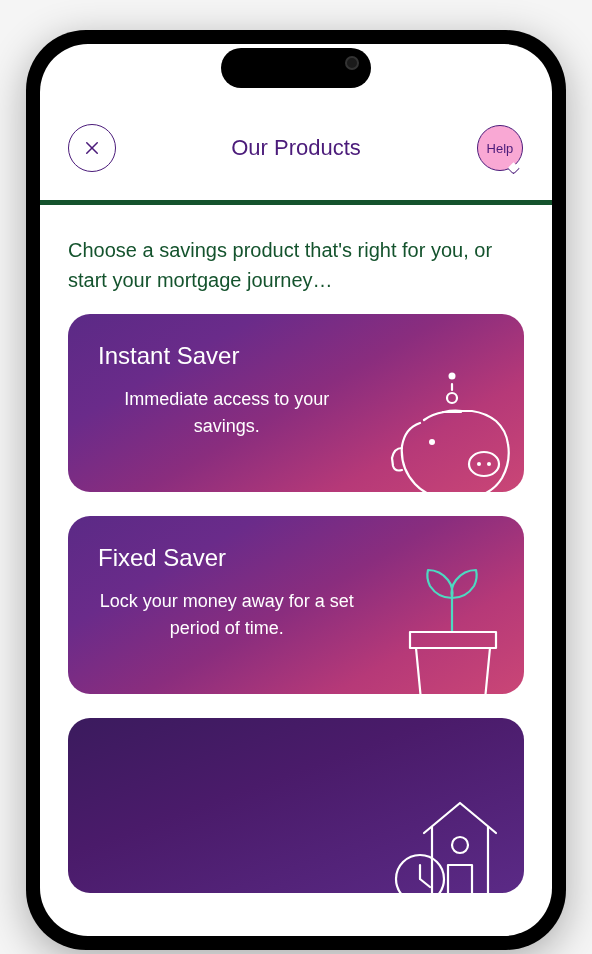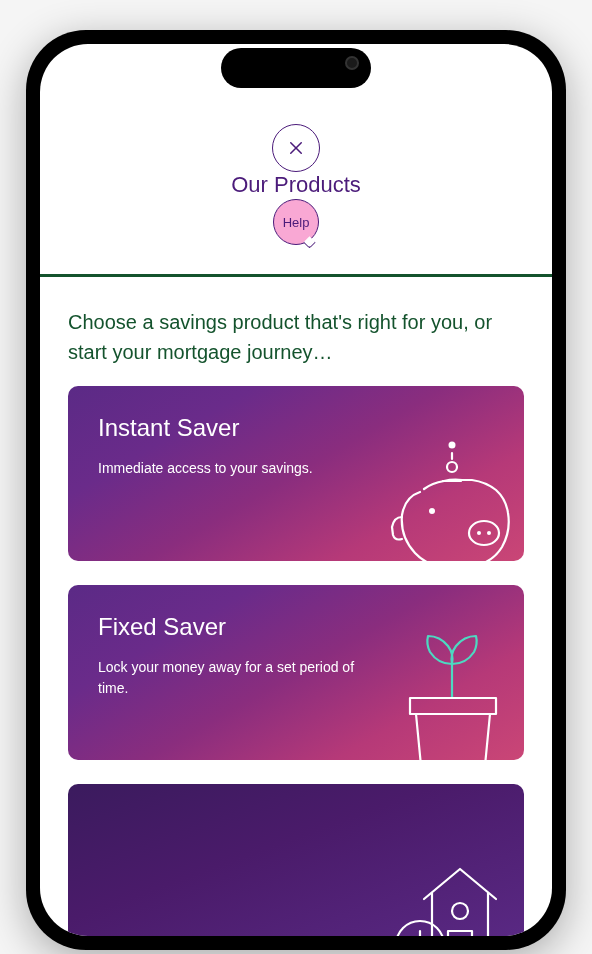--- a/index.html
+++ b/index.html
@@ -51,22 +51,21 @@
       height: 14px;
       background: #1a1a1a;
       border-radius: 50%;
       border: 2px solid #333;
     }
     .header {
       display: flex;
       align-items: center;
       justify-content: space-between;
       padding: 20px 28px 28px 28px;
-      border-bottom: 3px solid #14532d;
-      flex-direction: column;
+      border-bottom: 5px solid #14532d;
     }
     .close-btn {
       width: 48px;
       height: 48px;
       border: 1.5px solid #4b1b7a;
       border-radius: 50%;
       display: flex;
       align-items: center;
       justify-content: center;
       cursor: pointer;
@@ -119,43 +118,44 @@
     .content {
       padding: 30px 28px 0 28px;
     }
     .intro-text {
       font-size: 20px;
       line-height: 1.5;
       color: #14532d;
       margin-bottom: 19px;
     }
     .product-card {
-      border-radius: 10px;
+      border-radius: 22px;
       padding: 28px 30px 52px 30px;
       margin-bottom: 24px;
       position: relative;
       overflow: hidden;
       min-height: 175px;
       cursor: pointer;
       background: linear-gradient(150deg, #5b2a86 0%, #6a2b8a 25%, #8a2d7e 50%, #b63978 75%, #ca4676 100%);
     }
     .product-card.dark {
       background: linear-gradient(160deg, #3b1b5e 0%, #4a1b6a 40%, #5b2a86 100%);
     }
     .product-title {
       font-size: 24px;
       font-weight: 400;
       color: #fff;
       margin-bottom: 16px;
     }
     .product-desc {
-      font-size: 14px;
+      font-size: 18px;
       line-height: 1.5;
       color: #fff;
       max-width: 65%;
+      text-align: center;
     }
     .card-icon {
       position: absolute;
       right: 14px;
       bottom: -6px;
     }
   </style>
 </head>
 <body>
 

